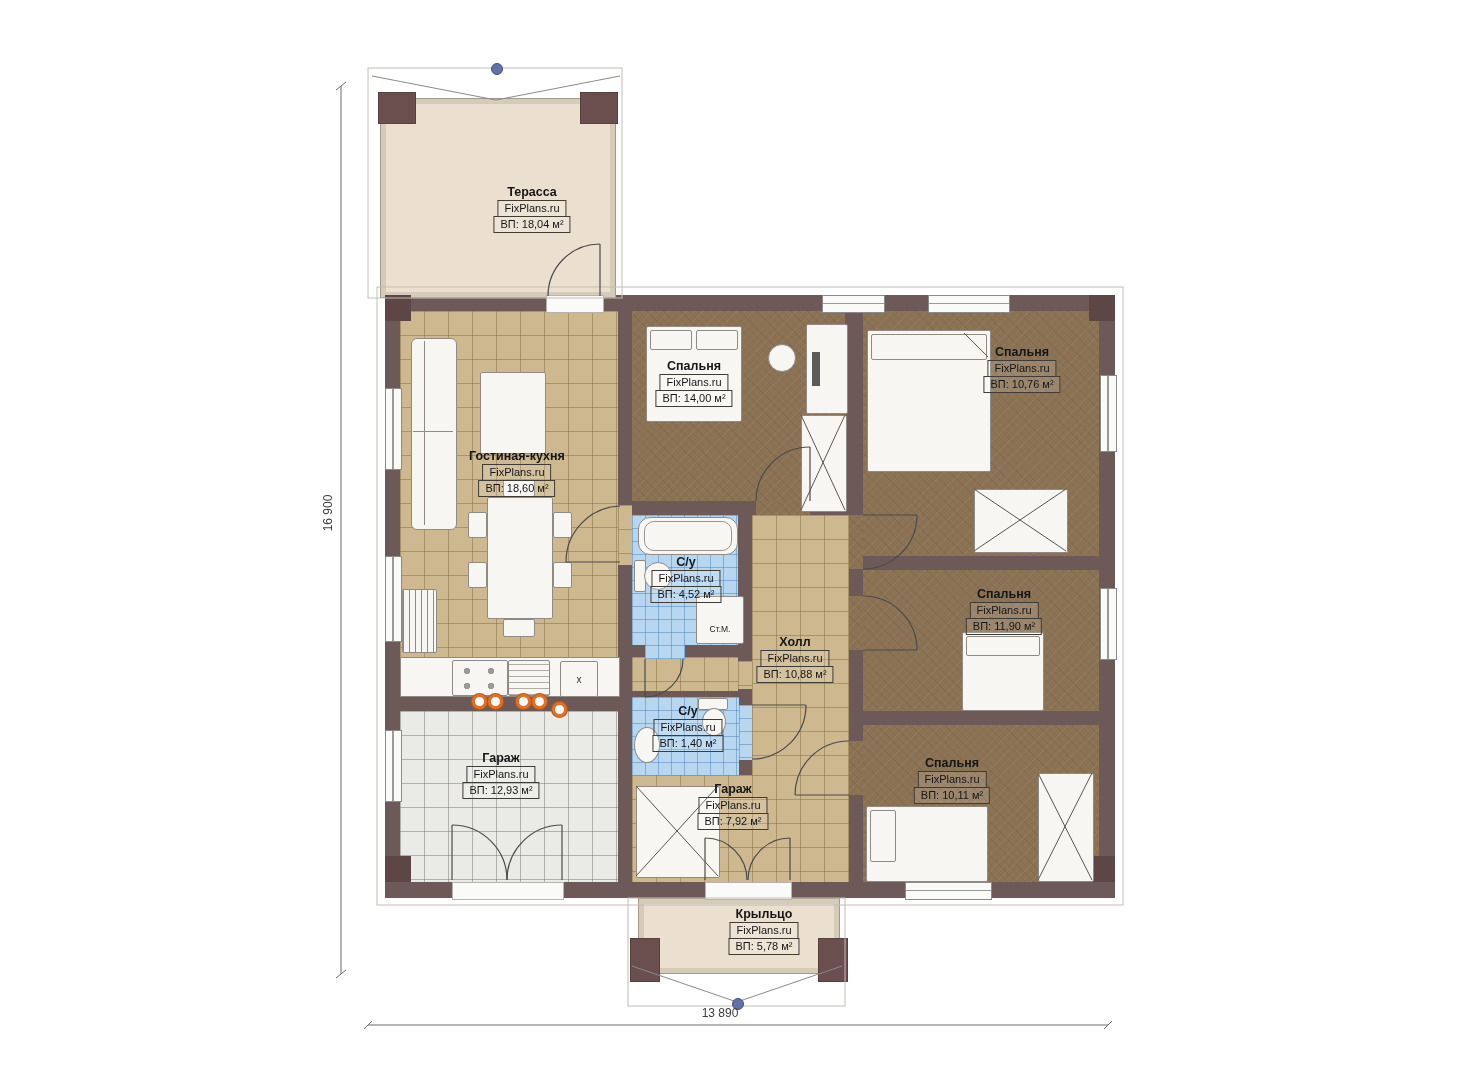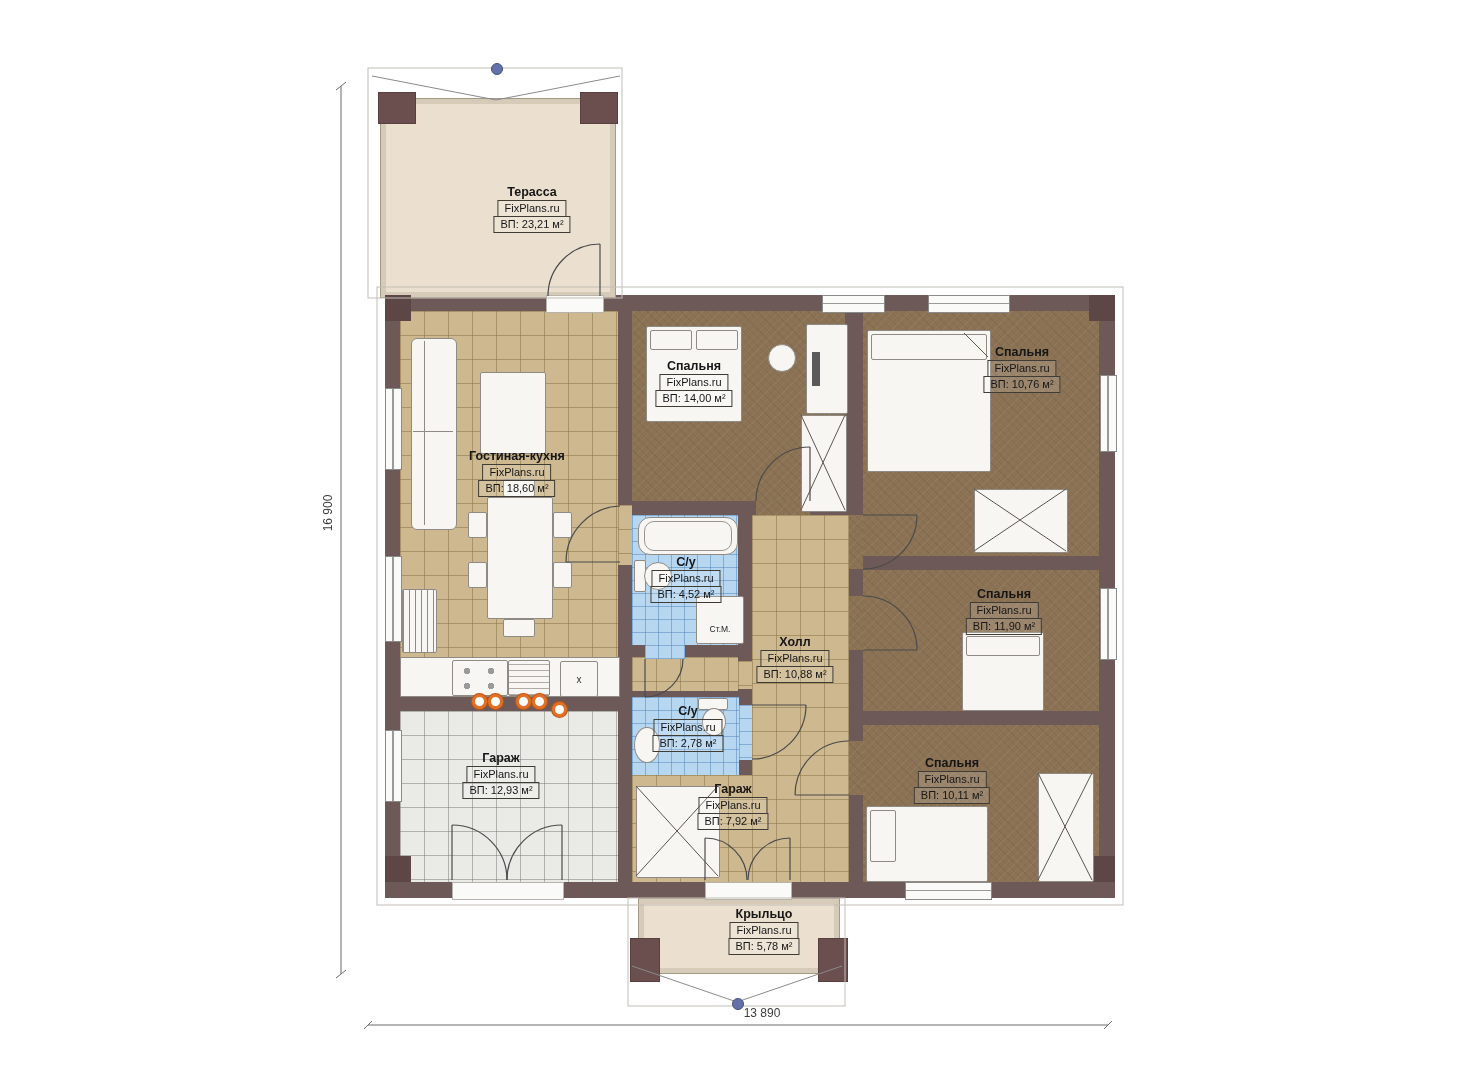--- a/index.html
+++ b/index.html
@@ -216,26 +216,26 @@
       <path d="M336 90 L346 82 M336 978 L346 970"></path>
       <path d="M368 1025 L1108 1025"></path>
       <path d="M364 1029 L372 1021 M1104 1029 L1112 1021"></path>
     </g>
   </svg>
 
   <div class="abs dot-grip" style="left:491px;top:63px;width:10px;height:10px;"></div>
   <div class="abs dot-grip" style="left:732px;top:998px;width:10px;height:10px;"></div>
 
   <div class="dim-label" style="left:293px;top:506px;width:70px;transform:rotate(-90deg);">16 900</div>
-  <div class="dim-label" style="left:722px;top:1006px;width:80px;">13 890</div>
+  <div class="dim-label" style="left:680px;top:1006px;width:80px;">13 890</div>
 
   <div class="room-label" style="left:532px;top:184px;justify-content:flex-end;">
     <div class="rl-name">Терасса</div>
     <div class="rl-box">FixPlans.ru</div>
-    <div class="rl-box">ВП: 23,21 м²</div>
+    <div class="rl-box">ВП: 18,04 м²</div>
   </div>
   <div class="room-label" style="left:517px;top:448px;">
     <div class="rl-name">Гостиная-кухня</div>
     <div class="rl-box">FixPlans.ru</div>
     <div class="rl-box">ВП: 18,60 м²</div>
   </div>
   <div class="room-label" style="left:694px;top:358px;">
     <div class="rl-name">Спальня</div>
     <div class="rl-box">FixPlans.ru</div>
     <div class="rl-box">ВП: 14,00 м²</div>
@@ -256,21 +256,21 @@
     <div class="rl-box">ВП: 10,88 м²</div>
   </div>
   <div class="room-label" style="left:1004px;top:586px;">
     <div class="rl-name">Спальня</div>
     <div class="rl-box">FixPlans.ru</div>
     <div class="rl-box">ВП: 11,90 м²</div>
   </div>
   <div class="room-label" style="left:688px;top:703px;">
     <div class="rl-name">С/у</div>
     <div class="rl-box">FixPlans.ru</div>
-    <div class="rl-box">ВП: 2,78 м²</div>
+    <div class="rl-box">ВП: 1,40 м²</div>
   </div>
   <div class="room-label" style="left:501px;top:750px;">
     <div class="rl-name">Гараж</div>
     <div class="rl-box">FixPlans.ru</div>
     <div class="rl-box">ВП: 12,93 м²</div>
   </div>
   <div class="room-label" style="left:733px;top:781px;">
     <div class="rl-name">Гараж</div>
     <div class="rl-box">FixPlans.ru</div>
     <div class="rl-box">ВП: 7,92 м²</div>

